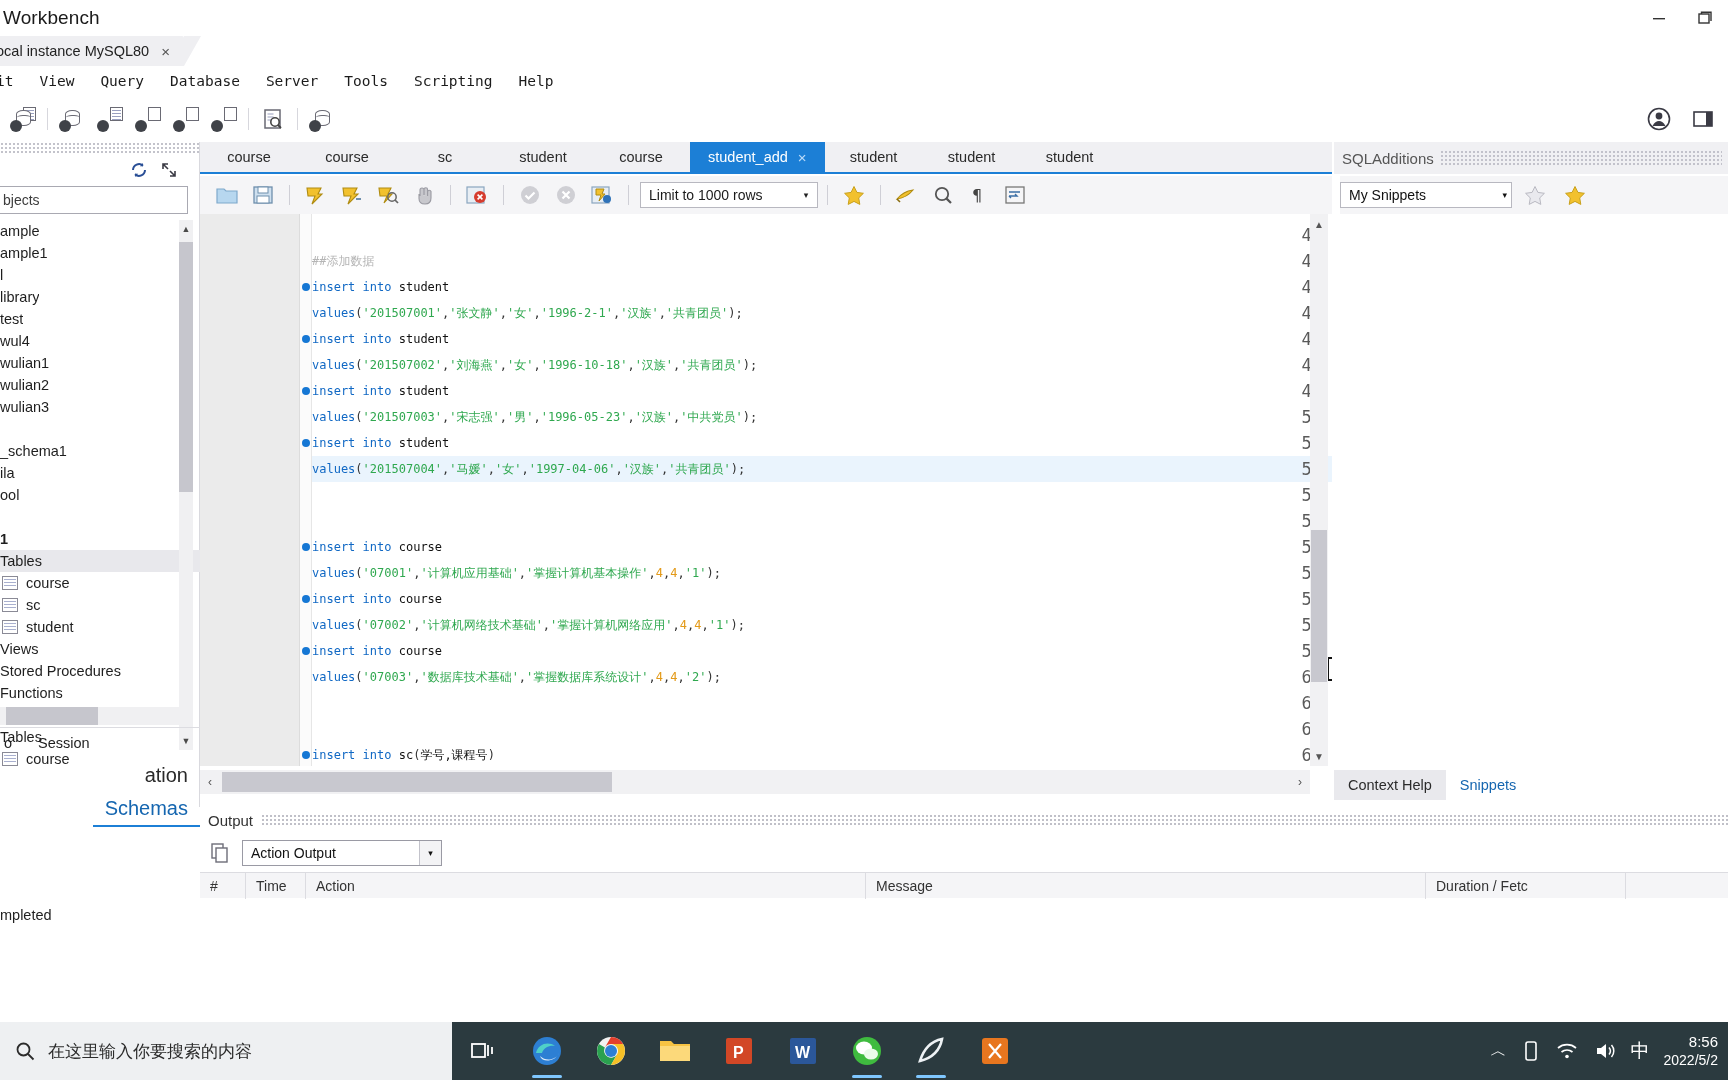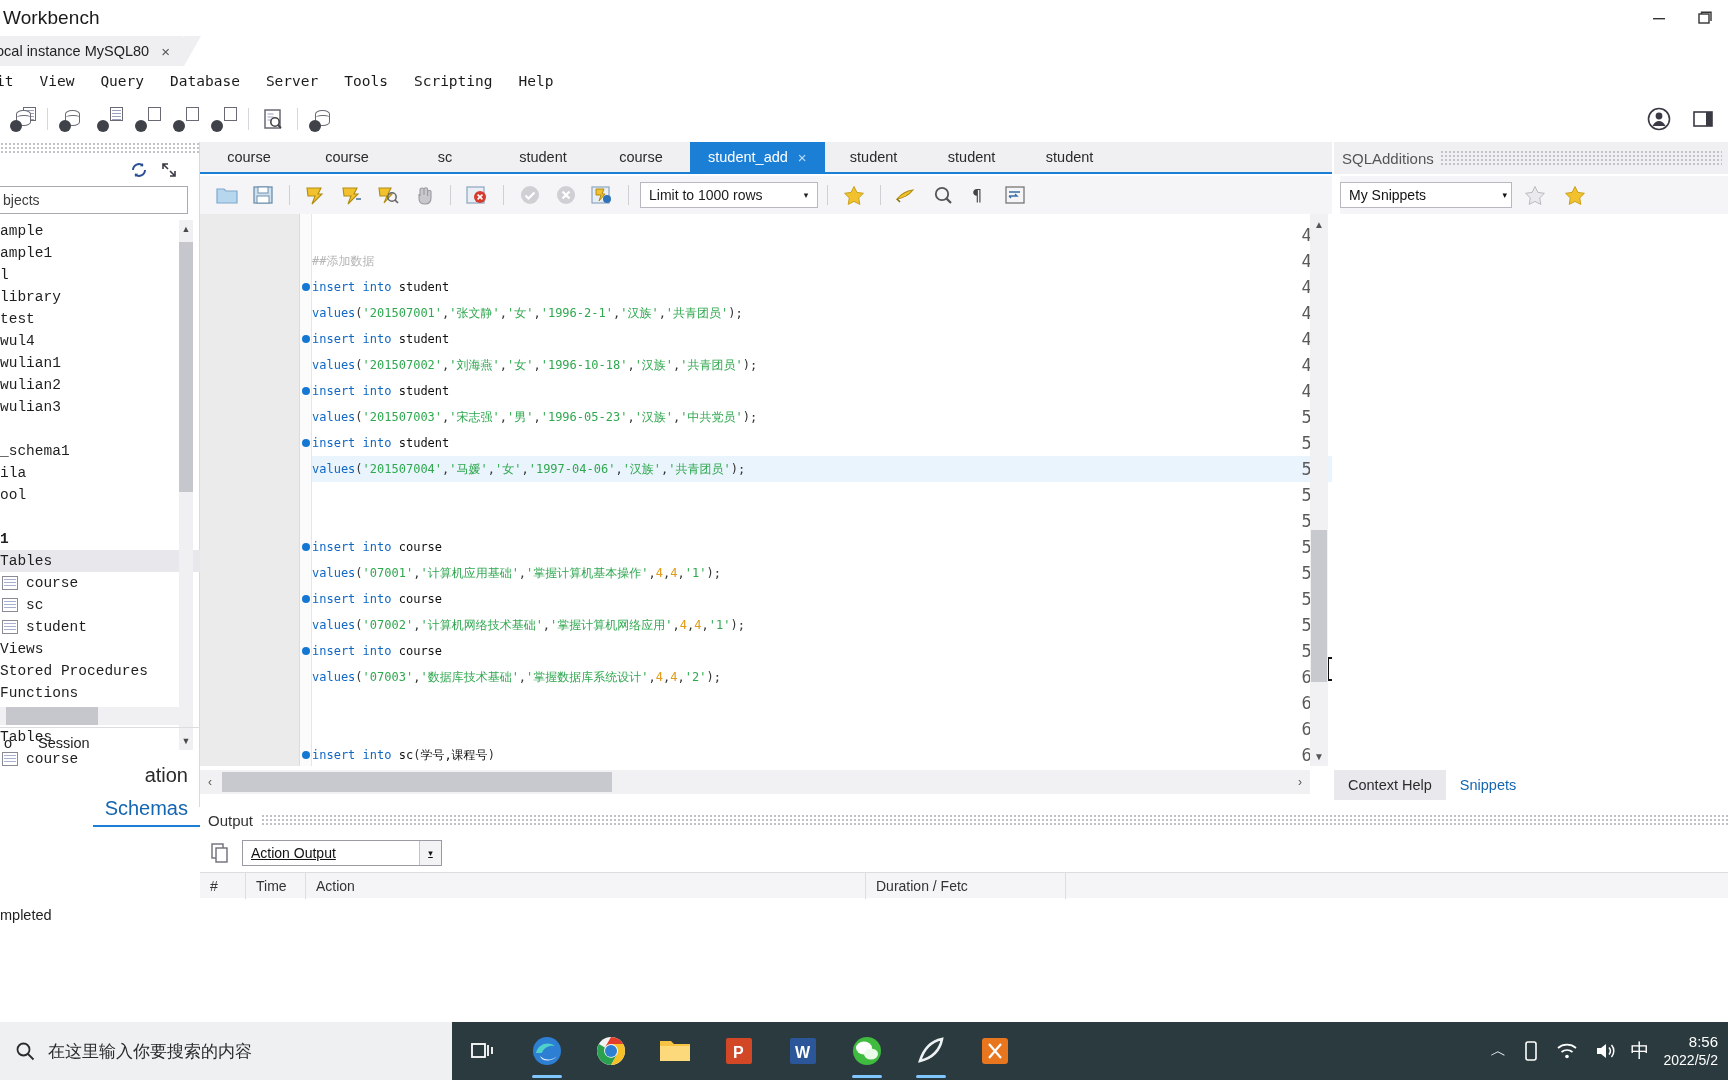--- a/index.html
+++ b/index.html
@@ -161,21 +161,21 @@
   }
   .tr { height: 22px; display: flex; align-items: center; padding-left: 0px; white-space: nowrap; }
   .tr.sel { background: #e8e8ec; }
   .tr.bold { font-weight: bold; }
   .tr .tbl-ico {
     width: 16px; height: 14px; border: 1.4px solid #8a8a96; background: #fff;
     margin-right: 8px; margin-left: 2px; position: relative; flex: none;
   }
   .tr .tbl-ico i { position: absolute; left: 1px; top: 2px; right: 1px; height: 1px; background: #a9b0cf;
       box-shadow: 0 3px 0 #a9b0cf, 0 6px 0 #a9b0cf; }
-  .tr .lbl { overflow: hidden; font-family: Liberation Mono, monospace; }
+  .tr .lbl { overflow: hidden; }
   .sb-vscroll {
     position: absolute; right: 6px; top: 78px; width: 14px; height: 530px; background: #f0f0f2;
   }
   .sb-vscroll .thumb { position: absolute; left: 0; top: 22px; width: 14px; height: 250px; background: #c6c6cd; }
   .sb-vscroll .up, .sb-vscroll .dn {
     position: absolute; left: 0; width: 14px; height: 18px; display: flex; align-items: center;
     justify-content: center; font-size: 9px; color: #4a4a4a; background: #f0f0f2;
   }
   .sb-vscroll .up { top: 0; } .sb-vscroll .dn { bottom: 0; }
 
@@ -281,21 +281,21 @@
     position: absolute; left: 200px; top: 800px; width: 1528px; height: 100px; background: #ffffff;
   }
   .out-hdr { position: absolute; left: 0; top: 8px; width: 1528px; height: 24px; display: flex; align-items: center; }
   .out-hdr .t { font-size: 15px; color: #333; padding: 0 8px 0 8px; }
   .out-hdr .grip { flex: 1; height: 13px;
     background-image: radial-gradient(#c0c0c8 1px, transparent 1.2px);
     background-size: 4px 4px; }
   .out-toolrow { position: absolute; left: 0; top: 36px; width: 1528px; height: 34px;
     display: flex; align-items: center; gap: 10px; padding-left: 8px; }
   .outsel { width: 200px; height: 26px; background: #fff; border: 1px solid #9a9aa4;
-    display: flex; align-items: center; padding-left: 8px; font-size: 14px; color: #111; text-decoration: underline; }
+    display: flex; align-items: center; padding-left: 8px; font-size: 14px; color: #111; }
   .outsel .txt { flex: 1; }
   .outsel .arrow { width: 22px; height: 24px; border-left: 1px solid #c3c3cb;
     display: flex; align-items: center; justify-content: center; font-size: 9px; background: #f3f3f5; }
   .out-cols { position: absolute; left: 0; top: 72px; width: 1528px; height: 26px;
     background: #f5f5f7; border-top: 1px solid #dcdce1; display: flex; align-items: center;
     font-size: 14px; color: #333; }
   .out-col { height: 26px; display: flex; align-items: center; padding-left: 10px;
     border-right: 1px solid #dcdce1; }
 
   
@@ -822,20 +822,21 @@
     </span>
     <div class="outsel">
       <span class="txt">Action Output</span>
       <span class="arrow">▾</span>
     </div>
   </div>
   <div class="out-cols">
     <div class="out-col" style="width:46px">#</div>
     <div class="out-col" style="width:60px">Time</div>
     <div class="out-col" style="width:560px">Action</div>
+    <div class="out-col" style="width:560px">Message</div>
     <div class="out-col" style="width:200px">Duration / Fetc</div>
   </div>
 </div>
 
 <div class="taskbar">
   <div class="tb-search">
     <span>
       <svg width="22" height="22" viewBox="0 0 22 22" class="icn">
         <circle cx="9.5" cy="9.5" r="6" fill="none" stroke="#2b2b2b" stroke-width="1.8"></circle>
         <path d="M14 14l5.5 5.5" stroke="#2b2b2b" stroke-width="1.8"></path>

